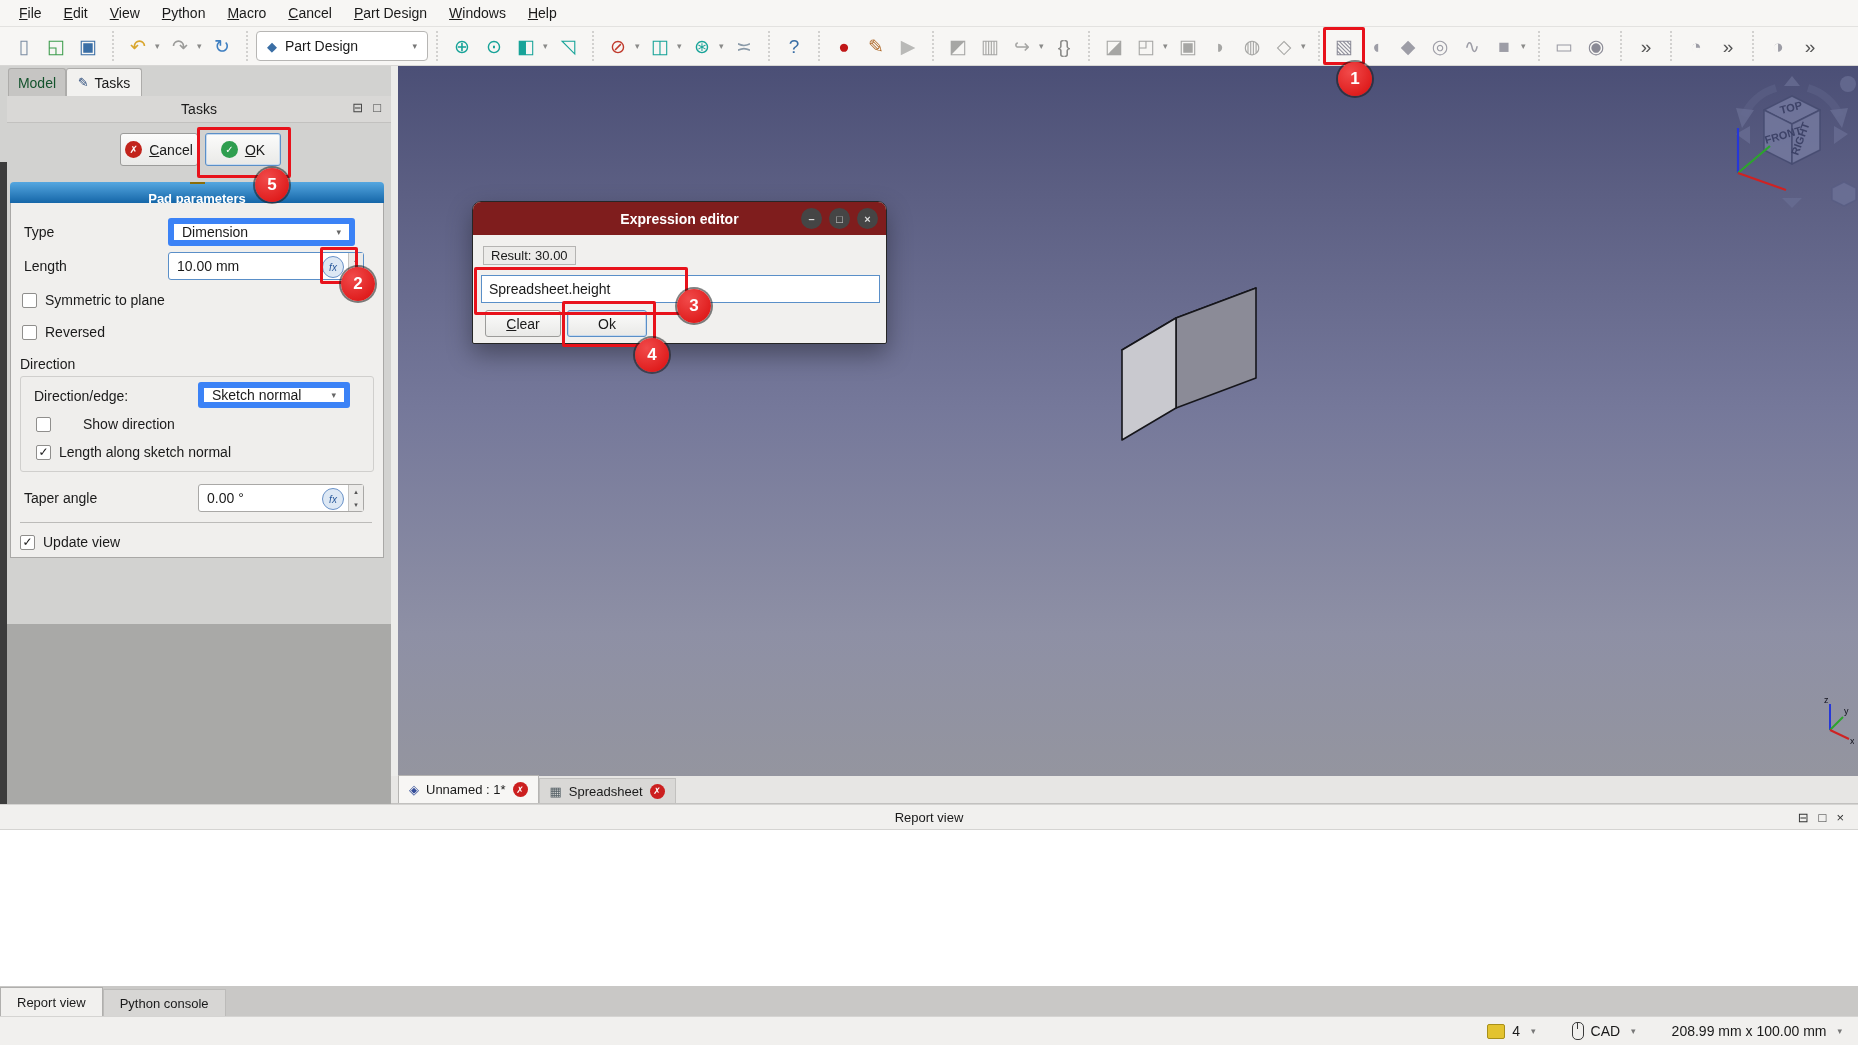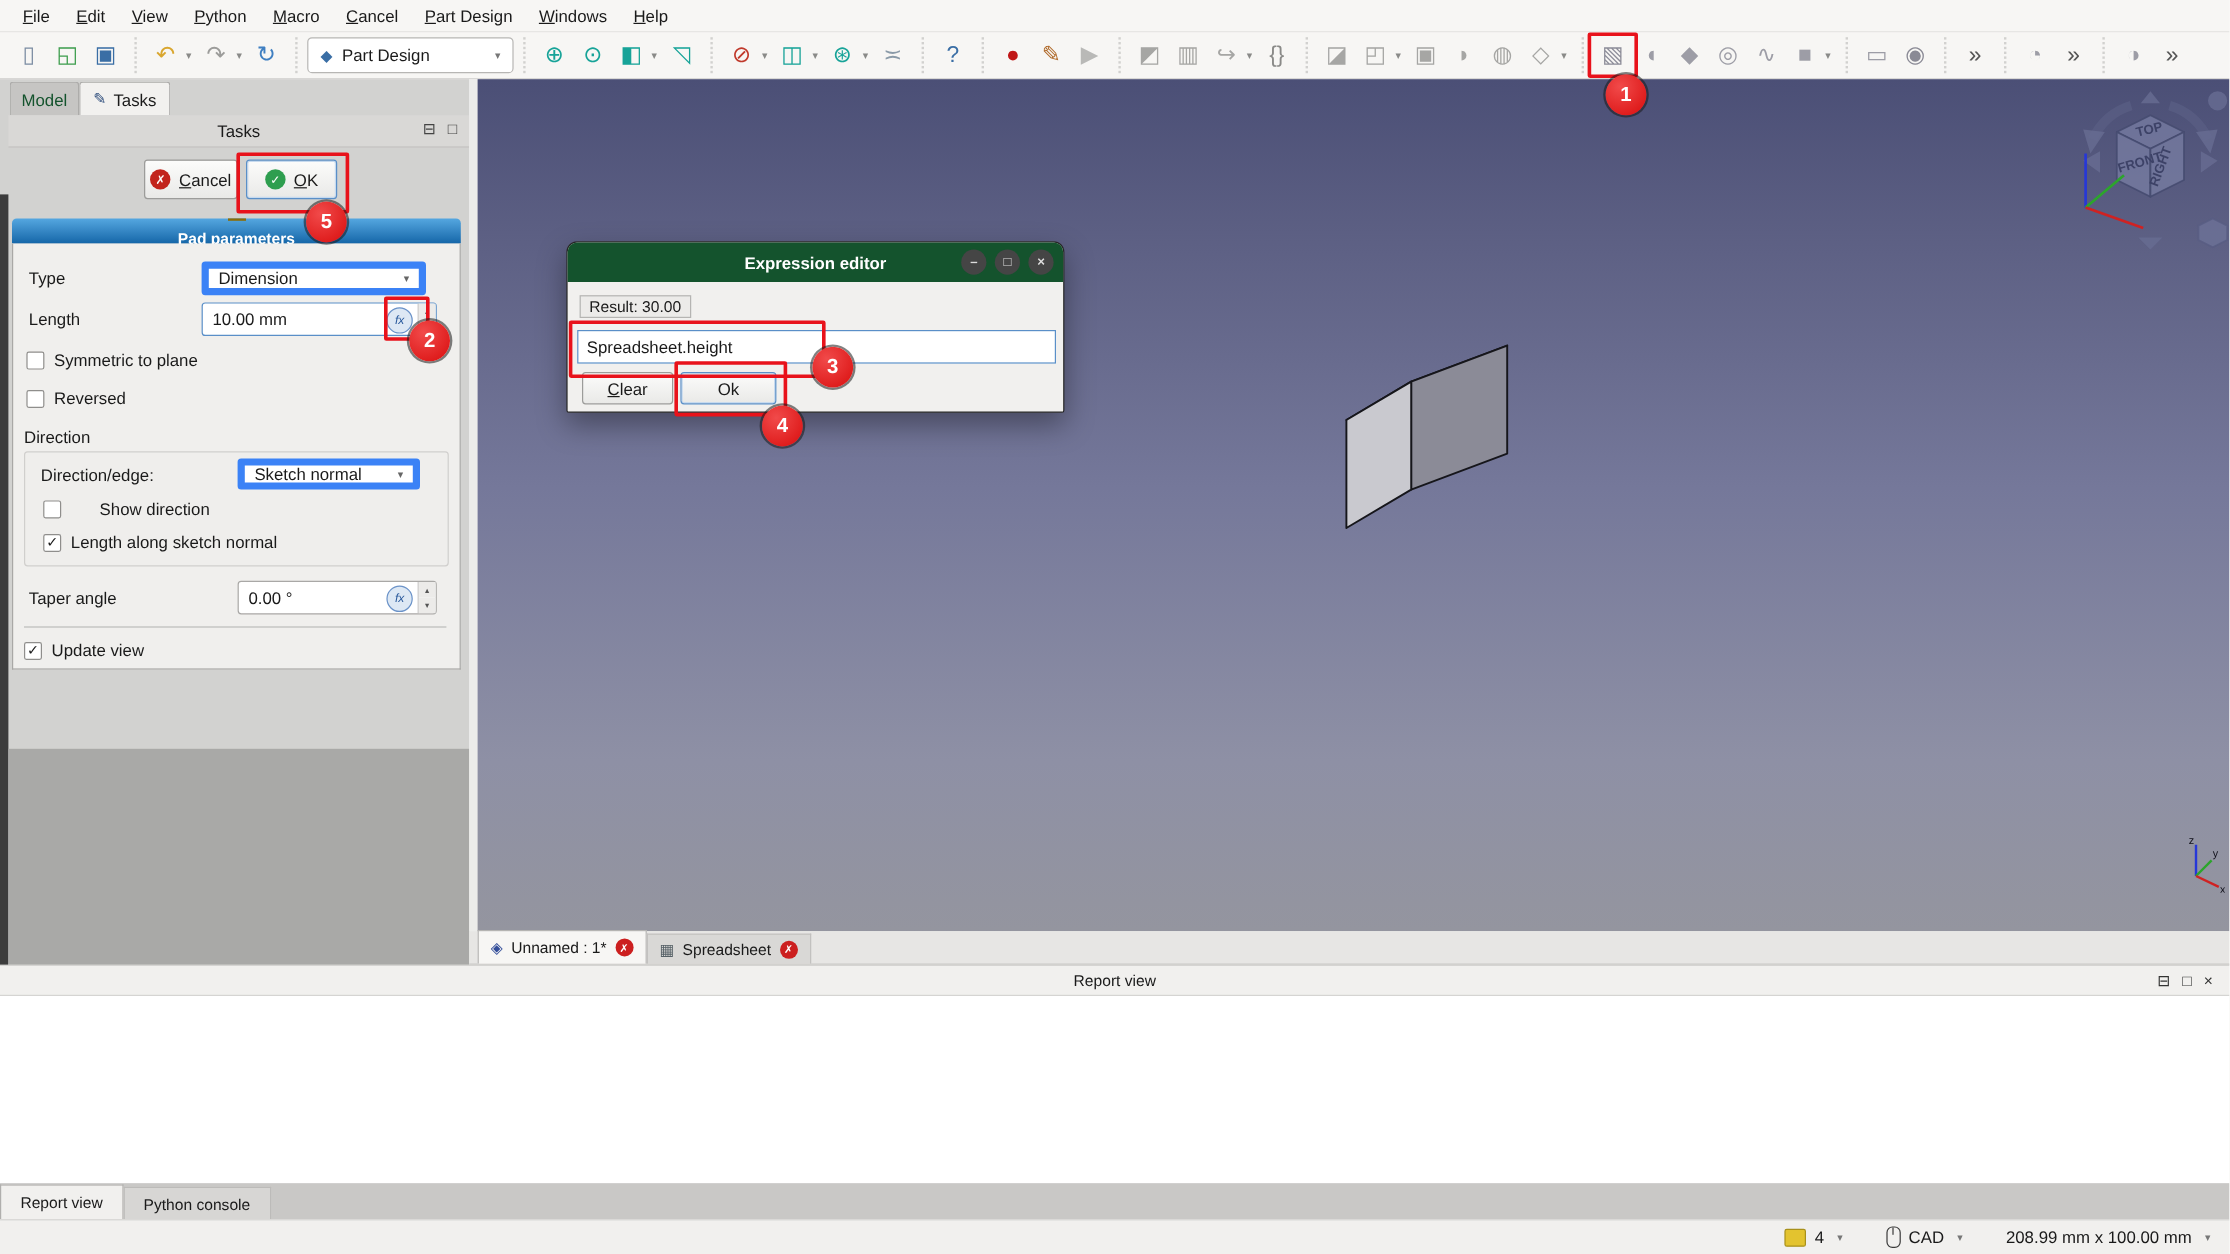--- a/index.html
+++ b/index.html
@@ -89,21 +89,21 @@
             background:linear-gradient(180deg,#4b4f76 0%,#5c5f83 18%,#75789a 48%,#8e90a5 80%,#94959f 100%);}
   #navcube,#mini-axes,#solid-box{position:absolute;}
   #navcube{left:1328px;top:6px;}
   #solid-box{left:710px;top:214px;}
   #mini-axes{left:1410px;top:626px;}
 
   
   #expr-dialog{position:absolute;left:472px;top:201px;width:415px;height:143px;z-index:50;
                border:1px solid #262626;border-radius:9px 9px 2px 2px;box-sizing:border-box;
                box-shadow:0 10px 24px rgba(0,0,0,0.35);background:#f1f0ee;}
-  #expr-title{position:absolute;left:0;top:0;width:100%;height:33px;background:#14532d;
+  #expr-title{position:absolute;left:0;top:0;width:100%;height:33px;background:#7f1d1d;
               border-radius:8px 8px 0 0;display:flex;align-items:center;justify-content:center;
               color:#fff;font-size:14px;font-weight:bold;box-sizing:border-box;}
   #expr-winbtns{position:absolute;right:8px;top:6px;display:flex;gap:7px;}
   .winbtn{width:21px;height:21px;border-radius:50%;background:#454545;color:#ddd;font-size:11px;
           display:flex;align-items:center;justify-content:center;}
   #expr-result{position:absolute;left:10px;top:44px;padding:1px 7px;font-size:13px;
                border:1px solid #b5b4b2;background:#ecebe9;}
   #expr-input{position:absolute;left:8px;top:73px;width:399px;height:28px;background:#fff;
               border:1px solid #5a8fc8;box-sizing:border-box;display:flex;align-items:center;
               padding:0 7px;font-size:14px;}

